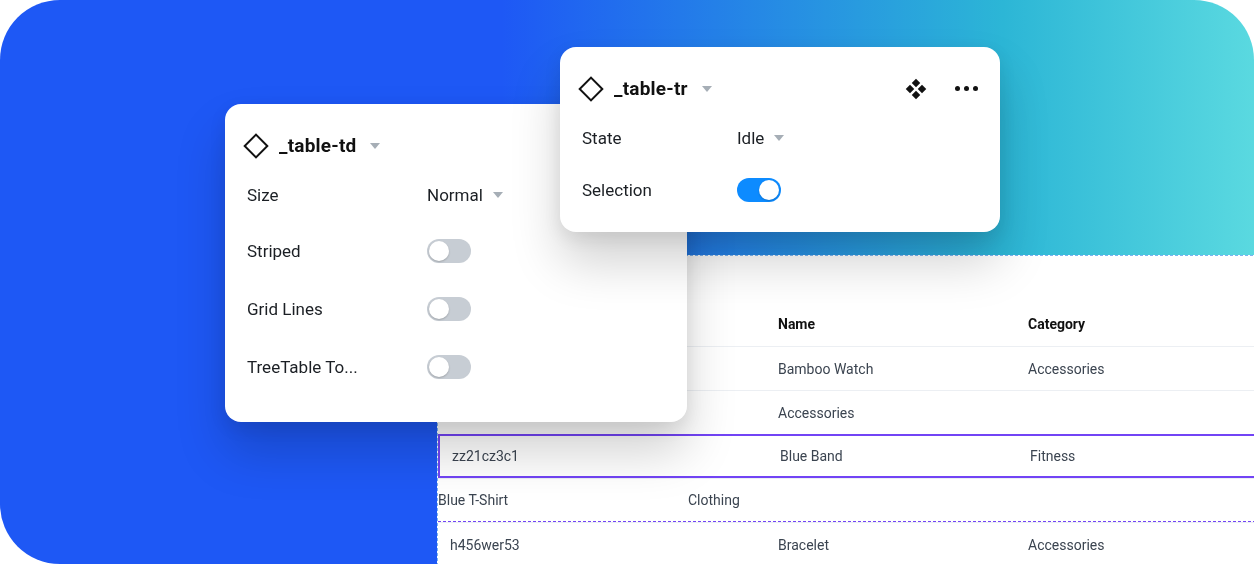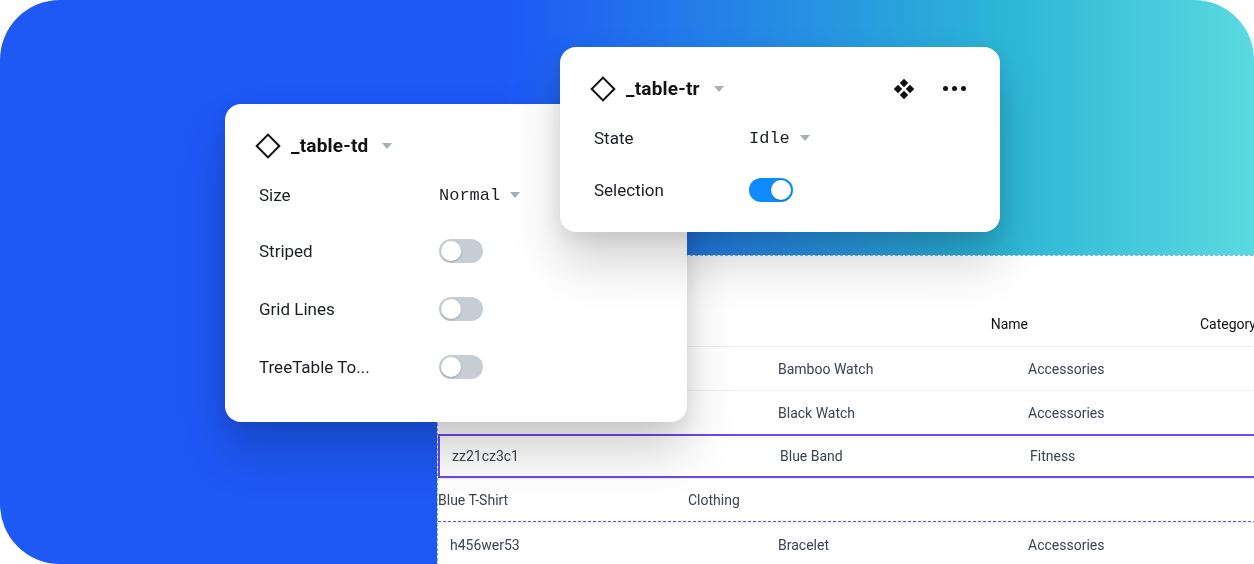--- a/index.html
+++ b/index.html
@@ -26,21 +26,21 @@
       background: linear-gradient(90deg, #1e58f5 0%, #1e58f5 40%, #2cb6d6 80%, #5ad9e0 100%);
       border-radius: 60px;
     }
 
     
     .panel {
       position: absolute;
       background: #ffffff;
       border-radius: 16px;
       box-shadow: 0 30px 50px rgba(0,0,0,0.18), 0 6px 18px rgba(0,0,0,0.08);
-      padding: 30px 34px;
+      padding: 30px 22px;
     }
 
     .panel-header {
       display: flex;
       align-items: center;
       gap: 14px;
       margin-bottom: 28px;
     }
 
     .diamond-icon {
@@ -97,21 +97,21 @@
     .row:last-child{margin-bottom:13px;}
     .row .label {
       font-size:17px;
       color:#1b1f24;
       width:170px;
     }
     .row .value-col {
       display:flex;align-items:center;gap:10px;
     }
     .row .value-text{
-      font-size:17px;color:#1b1f24;font-family:Liberation Mono, monospace;
+      font-size:17px;color:#1b1f24;
     }
 
     
     .toggle {
       width:44px;height:24px;border-radius:12px;position:relative;cursor:pointer;
     }
     .toggle.off{background:#c7cdd4;}
     .toggle.on{background:#0d8bff;}
     .toggle .knob{
       position:absolute;top:2px;width:20px;height:20px;border-radius:50%;background:#fff;
@@ -159,21 +159,21 @@
     }
     .data-table .tbody-row{
       display:flex;align-items:center;
       height:44px;
       border-top:1px solid #eceff3;
       position:relative;
     }
     .col-code{width:340px;padding-left:12px;}
     .col-name{width:250px;}
     .col-cat{flex:1;}
-    .thead .col-name,.thead .col-cat{font-weight:400;color:#111;padding-top:46px;text-align:right;}
+    .thead .col-name,.thead .col-cat{font-weight:700;color:#111;padding-top:46px;}
 
     .selected-row{
       border:2px solid #7244f5 !important;
       height:46px;
     }
     .dashed-row{
       border-top:1px dashed #7244f5;
       border-bottom:1px dashed #7244f5;
     }
 
@@ -190,21 +190,20 @@
     <div class="col-cat">Category</div>
   </div>
 
   <div class="tbody-row">
     <div class="col-code"></div>
     <div class="col-name">Bamboo Watch</div>
     <div class="col-cat">Accessories</div>
   </div>
   <div class="tbody-row">
     <div class="col-code"></div>
-    <div class="col-name">Black Watch</div>
     <div class="col-cat">Accessories</div>
   </div>
   <div class="tbody-row selected-row">
     <div class="col-code">zz21cz3c1</div>
     <div class="col-name">Blue Band</div>
     <div class="col-cat">Fitness</div>
   </div>
   <div class="tbody-row dashed-row">
     <div class="col-name">Blue T-Shirt</div>
     <div class="col-cat">Clothing</div>

